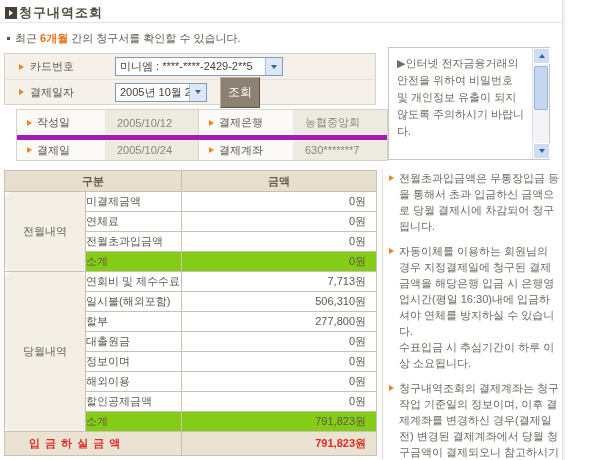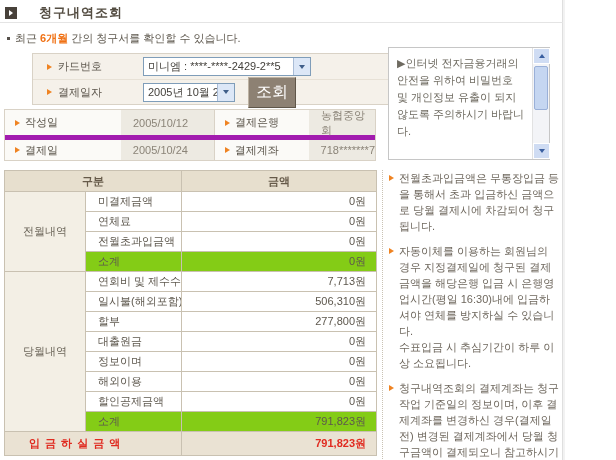--- a/index.html
+++ b/index.html
@@ -1,64 +1,64 @@
 <!DOCTYPE html>
 <html><head>
 <meta charset="utf-8">
 <style>
   html,body{margin:0;padding:0;background:#fff;}
   .page{position:relative;width:616px;height:460px;background:#fff;overflow:hidden;
         font-family:"Liberation Sans","DejaVu Sans",sans-serif;font-size:11px;color:#5d574d;}
   .vline{position:absolute;left:562px;top:0;width:1px;height:460px;background:#dfdfdf;border-right:2px solid #f2f2f2;}
 
   
-  .title-row{position:absolute;left:5px;top:4px;display:flex;align-items:center;gap:22px;}
+  .title-row{position:absolute;left:5px;top:4px;display:flex;align-items:center;gap:2px;}
   .title-icon{width:12px;height:12px;background:#48413a;display:flex;align-items:center;justify-content:center;}
   .title-icon .tri{width:0;height:0;border-left:4px solid #fff;border-top:3px solid transparent;border-bottom:3px solid transparent;}
   .page-title{margin:0;font-size:13px;font-weight:bold;color:#554e43;letter-spacing:1px;}
   .title-rule{position:absolute;left:0;top:22px;width:563px;height:1px;background:#e4e4e4;}
 
   
   .subtitle{position:absolute;left:7px;top:31px;color:#5d574d;}
   .dot{display:inline-block;width:3px;height:3px;background:#55504a;margin:0 5px 2px 0;vertical-align:middle;}
   .hl{color:#f07114;font-weight:bold;}
 
   
   .form-box{position:absolute;left:4px;top:53px;width:372px;height:52px;box-sizing:border-box;
-            background:#f5f1ea;border:1px solid #d9d2c6;margin-left:28px;}
+            background:#f5f1ea;border:1px solid #d9d2c6;}
   .form-row{height:25px;display:flex;align-items:center;padding-left:14px;box-sizing:border-box;}
   .form-row + .form-row{border-top:1px solid #e7e1d6;align-items:center;}
   .bullet{width:0;height:0;border-left:5px solid #ef8322;border-top:3px solid transparent;border-bottom:3px solid transparent;margin-right:6px;flex:none;}
   .form-label{width:85px;color:#5b554b;flex:none;}
   .select{height:19px;background:#fff;border:1px solid #7f9db9;display:flex;align-items:center;box-sizing:border-box;}
   .select-text{flex:1;padding:16px 4px;white-space:nowrap;overflow:hidden;color:#44413c;}
   .select-btn{width:16px;align-self:stretch;background:#dce7f7;border-left:1px solid #a9bcd6;display:flex;align-items:center;justify-content:center;flex:none;}
   .chev{width:0;height:0;border-top:4px solid #3f5e89;border-left:3px solid transparent;border-right:3px solid transparent;}
   .select.card{width:168px;}
   .select.date{width:92px;}
-  .search-btn{margin-left:13px;height:31px;padding:0 7px;background:#8d8173;color:#fff;font-size:16px;line-height:14px;
+  .search-btn{margin-left:13px;height:31px;padding:0 7px;background:#8d8173;color:#fff;font-size:12px;line-height:14px;
               border:1px solid;border-color:#bdb2a2 #5f5649 #5f5649 #bdb2a2;cursor:pointer;font-family:inherit;}
 
   
-  .summary-box{position:absolute;left:4px;top:109px;width:372px;height:52px;box-sizing:border-box;border:1px solid #d9d2c6;background:#fbfaf7;}
+  .summary-box{position:absolute;left:16px;top:109px;width:372px;height:52px;box-sizing:border-box;border:1px solid #d9d2c6;background:#fbfaf7;}
   .s-row{display:flex;height:25px;box-sizing:border-box;}
   .s-row + .s-row{border-top:5px solid #a21caf;}
   .s-cell{display:flex;align-items:center;box-sizing:border-box;}
   .s-label{padding-left:10px;background:#fbfaf7;color:#5b554b;}
   .s-label .bullet{margin-right:5px;}
   .s-value{padding-left:12px;background:#edeae2;color:#8b8478;}
-  .w-l1{width:88px;} .w-v1{width:94px;border-right:1px solid #d9d2c6;margin-left:28px;} .w-l2{width:94px;} .w-v2{flex:1;}
+  .w-l1{width:88px;} .w-v1{width:94px;border-right:1px solid #d9d2c6;} .w-l2{width:94px;} .w-v2{flex:1;}
 
   
   .bill-table{position:absolute;left:4px;top:170px;width:372px;border-collapse:collapse;table-layout:fixed;font-size:11px;color:#5d574d;}
   .bill-table th,.bill-table td{border:1px solid #c9c1b1;box-sizing:border-box;overflow:hidden;white-space:nowrap;}
   .bill-table th{height:21px;background:#e7dfce;color:#665a49;font-weight:bold;text-align:center;}
   .bill-table td{height:20px;background:#fff;}
-  .group-cell{background:#f3efe5 !important;text-align:center;color:#6b6559;}
-  .label-cell{padding-left:12px;}
+  .group-cell{background:#f3efe5 !important;text-align:center;color:#6b6559;border-radius:7px;}
+  .label-cell{padding-left:0;}
   .amount-cell{padding-right:10px;text-align:right;}
   tr.subtotal td{background:#84cc16;font-weight:normal;}
   tr.total-row td{background:#eae2d3;height:24px;}
   .total-label{color:#e02b20;font-weight:bold;padding-left:24px;letter-spacing:1px;}
   .total-amount{color:#e02b20;font-weight:bold;text-align:right;padding-right:10px;}
 
   
   .notice-box{position:absolute;left:388px;top:47px;width:162px;height:113px;box-sizing:border-box;border:1px solid #c6c6c6;background:#fff;padding-left:10px;}
   .notice-text{position:absolute;left:8px;top:7px;right:24px;bottom:3px;overflow:hidden;color:#6e6a60;line-height:17px;word-break:break-all;}
   .notice-text p{margin:0 0 17px 0;}
@@ -133,21 +133,21 @@
     <div class="s-row">
       <div class="s-cell s-label w-l1">
           <span class="bullet"></span>
           <span>결제일</span>
         </div>
       <div class="s-cell s-value w-v1">2005/10/24</div>
       <div class="s-cell s-label w-l2">
           <span class="bullet"></span>
           <span>결제계좌</span>
         </div>
-      <div class="s-cell s-value w-v2">718*******7</div>
+      <div class="s-cell s-value w-v2">630*******7</div>
     </div>
   </div>
 
   <table class="bill-table">
     <colgroup>
         <col style="width:81px">
         <col style="width:96px">
         <col style="width:195px">
       </colgroup>
     <thead>

